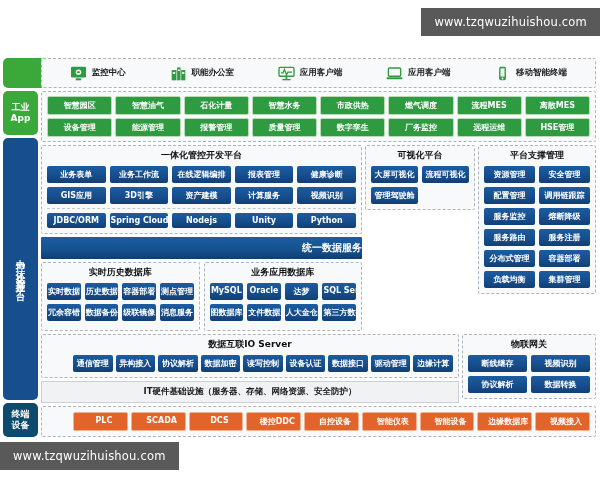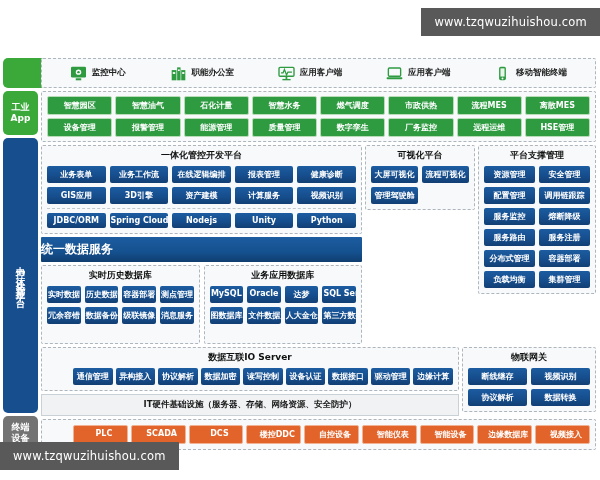--- a/index.html
+++ b/index.html
@@ -48,21 +48,21 @@
     flex-direction: column;
     align-items: center;
     justify-content: center;
     font-size: 9px;
     line-height: 1.25;
     text-align: center;
     font-weight: bold;
   }
   .rail-green { background: #3aa93a; }
   .rail-blue  { background: #164e8e; }
-  .rail-orange{ background: #737373; }
+  .rail-orange{ background: #0c4a6e; }
   .rail-h1 { height: 30px; padding-left: 44px; }
   .rail-h2 { height: 44px; }
   .rail-h3 { flex: 1 1 auto; min-height: 218px; }
   .rail-h4 { height: 34px; }
   .rail-vert { writing-mode: vertical-rl; letter-spacing: 4px; font-size: 9.5px; }
 
   
   .content {
     flex: 1 1 auto;
     display: flex;
@@ -131,33 +131,33 @@
     font-size: 9px;
     font-weight: bold;
     color: #111;
     padding: 3px 0 4px;
   }
   .panel-body { padding: 0 5px 5px; }
 
   .grid5 { display: grid; grid-template-columns: repeat(5, 1fr); gap: 4px; margin-bottom: 4px; }
   .grid5:last-child { margin-bottom: 0; }
   .grid4 { display: grid; grid-template-columns: repeat(4, 1fr); gap: 4px; margin-bottom: 4px; }
-  .grid4:last-child { margin-bottom: 14px; }
+  .grid4:last-child { margin-bottom: 4px; }
   .grid2 { display: grid; grid-template-columns: repeat(2, 1fr); gap: 4px; margin-bottom: 4px; }
   .grid2:last-child { margin-bottom: 0; }
   .grid9 { display: grid; grid-template-columns: repeat(9, 1fr); gap: 3px; margin-left: 26px; }
   .grid1 { display: grid; grid-template-columns: 1fr 1fr; gap: 4px; }
 
   .tech-row { border-top: 1px dashed #c2c9cf; padding-top: 4px; margin-top: 2px; }
 
   .bar-full {
     background: linear-gradient(180deg,#1c5ca0 0%,#15518f 60%,#103d70 100%);
     color: #fff;
-    text-align: left;
-    font-size: 12px;
+    text-align: right;
+    font-size: 10px;
     font-weight: bold;
     padding: 4px 0;
     border-radius: 1px;
   }
 
   .db-band { display: flex; gap: 4px; padding: 0; }
   .db-half { flex: 1 1 50%; }
 
   
   .io-wrap { padding: 0 5px 5px; }
@@ -250,29 +250,29 @@
         <span class="label">移动智能终端</span>
       </div>
     </div>
 
     <div class="dash ind-wrap">
       <div class="grid-row">
         <div class="chip chip-green">智慧园区</div>
         <div class="chip chip-green">智慧油气</div>
         <div class="chip chip-green">石化计量</div>
         <div class="chip chip-green">智慧水务</div>
+        <div class="chip chip-green">市政供热</div>
         <div class="chip chip-green">燃气调度</div>
-        <div class="chip chip-green">市政供热</div>
         <div class="chip chip-green">流程MES</div>
         <div class="chip chip-green">离散MES</div>
       </div>
       <div class="grid-row">
         <div class="chip chip-green">设备管理</div>
+        <div class="chip chip-green">能源管理</div>
         <div class="chip chip-green">报警管理</div>
-        <div class="chip chip-green">能源管理</div>
         <div class="chip chip-green">质量管理</div>
         <div class="chip chip-green">数字孪生</div>
         <div class="chip chip-green">厂务监控</div>
         <div class="chip chip-green">远程运维</div>
         <div class="chip chip-green">HSE管理</div>
       </div>
     </div>
 
     <div class="mid-band">
 

